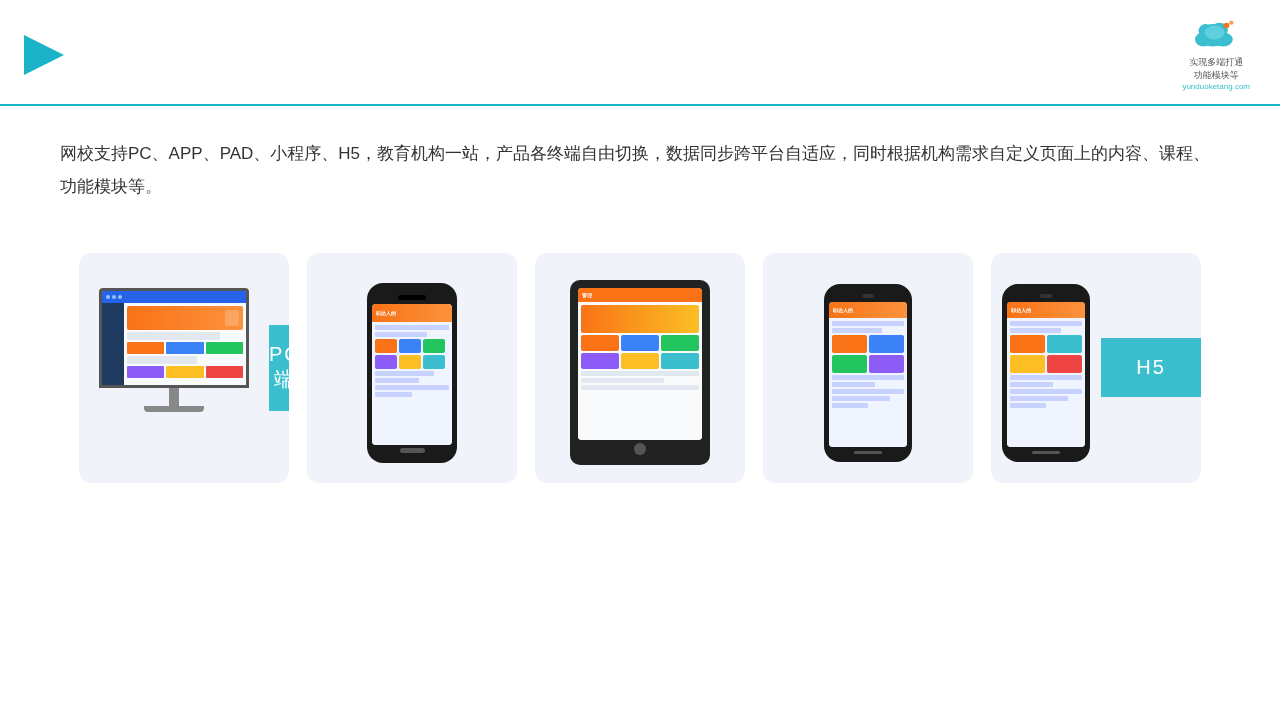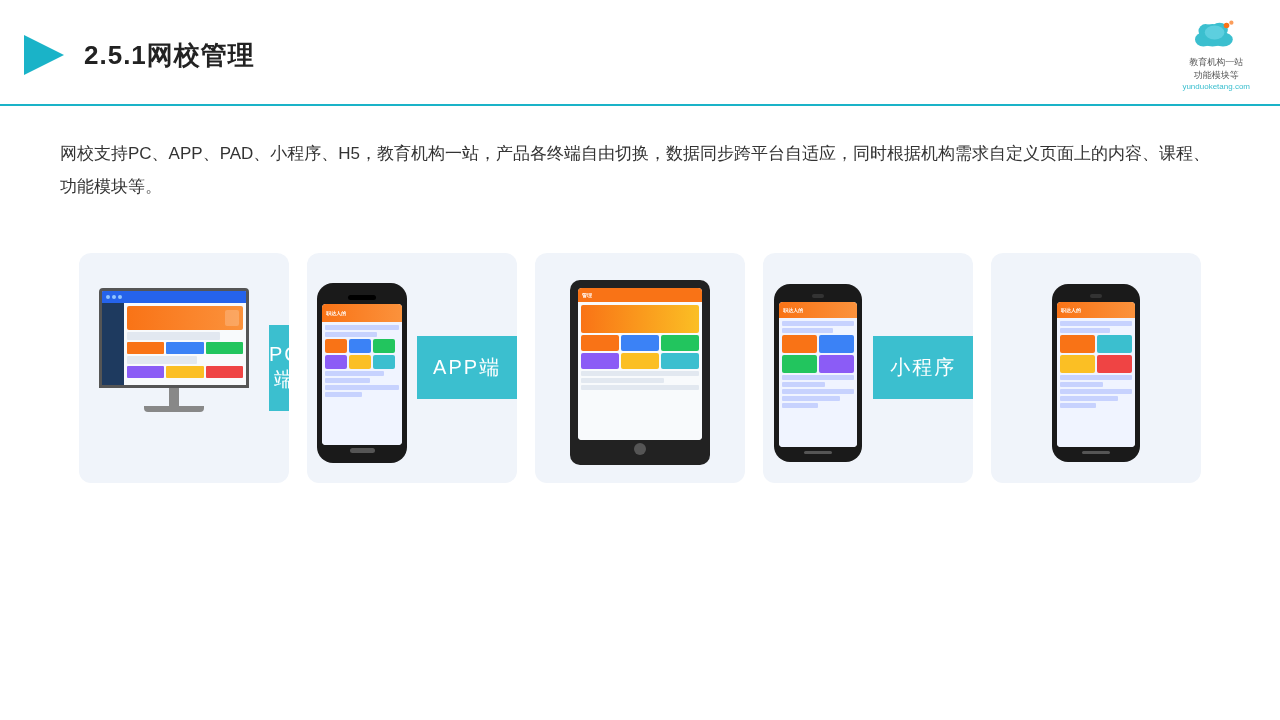--- a/index.html
+++ b/index.html
@@ -384,40 +384,39 @@
   </style>
 </head>
 <body>
 
 <div class="header">
   <div class="header-left">
 
     <svg class="play-icon" viewBox="0 0 48 48" xmlns="http://www.w3.org/2000/svg">
       <polygon points="4,4 44,24 4,44" fill="#1ab3c8"></polygon>
     </svg>
-    <span class="page-title">2.5.1网校管理</span>
   </div>
 
   <div class="logo-area">
     <svg class="logo-icon" viewBox="0 0 80 50" xmlns="http://www.w3.org/2000/svg">
 
       <ellipse cx="35" cy="28" rx="22" ry="12" fill="#3bbfcf"></ellipse>
       <ellipse cx="22" cy="30" rx="12" ry="10" fill="#3bbfcf"></ellipse>
       <ellipse cx="50" cy="30" rx="14" ry="10" fill="#3bbfcf"></ellipse>
       <ellipse cx="35" cy="20" rx="16" ry="12" fill="#3bbfcf"></ellipse>
       <ellipse cx="25" cy="18" rx="10" ry="10" fill="#3bbfcf"></ellipse>
       <ellipse cx="45" cy="16" rx="12" ry="10" fill="#3bbfcf"></ellipse>
 
       <ellipse cx="38" cy="20" rx="14" ry="10" fill="#5dcfdf"></ellipse>
 
       <circle cx="55" cy="10" r="4" fill="#f97316"></circle>
       <circle cx="62" cy="6" r="3" fill="#f97316" opacity="0.7"></circle>
     </svg>
     <div style="text-align:center; font-size:9px; color:#555; line-height:1.4;">
-      <div>教育机构一站</div>
+      <div>实现多端打通</div>
       <div>功能模块等</div>
       <div style="color:#3bbfcf; font-size:8px;">yunduoketang.com</div>
     </div>
   </div>
 </div>
 
 <div class="description">
   <div>网校支持PC、APP、PAD、小程序、H5，教育机构一站，产品各终端自由切换，数据同步跨平台自适应，同时根据机构需求自定义页面上的内容、课程、功能模块等。</div>
 </div>
 
@@ -485,21 +484,20 @@
             </div>
             <div class="phone-row-line" style="width:80%"></div>
             <div class="phone-row-line" style="width:60%"></div>
             <div class="phone-row-line"></div>
             <div class="phone-row-line" style="width:50%"></div>
           </div>
         </div>
         <div class="phone-bottom"></div>
       </div>
     </div>
-    <div class="card-label">APP端</div>
   </div>
 
   <div class="card">
     <div class="card-device-area">
       <div class="tablet-device">
         <div class="tablet-screen">
           <div class="tablet-top-bar">
             <span style="font-size:5px; color:#fff; font-weight:bold;">管理</span>
           </div>
           <div class="tablet-body">
@@ -546,21 +544,20 @@
             <div class="phone-sm-row"></div>
             <div class="phone-sm-row" style="width:60%"></div>
             <div class="phone-sm-row"></div>
             <div class="phone-sm-row" style="width:80%"></div>
             <div class="phone-sm-row" style="width:50%"></div>
           </div>
         </div>
         <div class="phone-sm-bottom-bar"></div>
       </div>
     </div>
-    <div class="card-label">小程序</div>
   </div>
 
   <div class="card">
     <div class="card-device-area">
       <div class="phone-sm">
         <div class="phone-sm-camera"></div>
         <div class="phone-sm-screen">
           <div class="phone-sm-header">
             <span style="font-size:5px; color:#fff; font-weight:bold;">职达人的</span>
           </div>
@@ -578,15 +575,16 @@
             <div class="phone-sm-row"></div>
             <div class="phone-sm-row" style="width:60%"></div>
             <div class="phone-sm-row"></div>
             <div class="phone-sm-row" style="width:80%"></div>
             <div class="phone-sm-row" style="width:50%"></div>
           </div>
         </div>
         <div class="phone-sm-bottom-bar"></div>
       </div>
     </div>
+    <div class="card-label">H5</div>
   </div>
 
 </div>
 
 </body></html>

